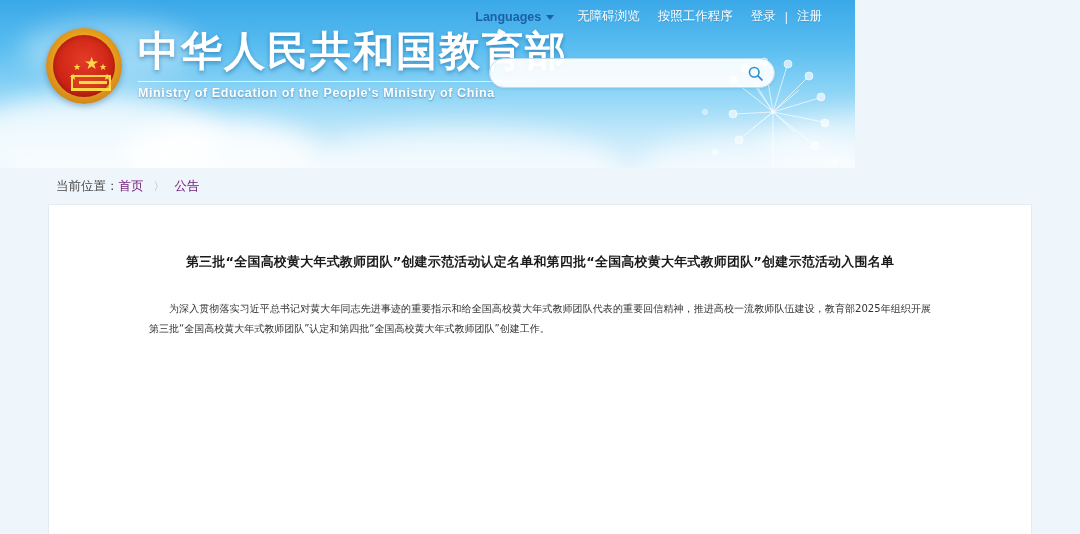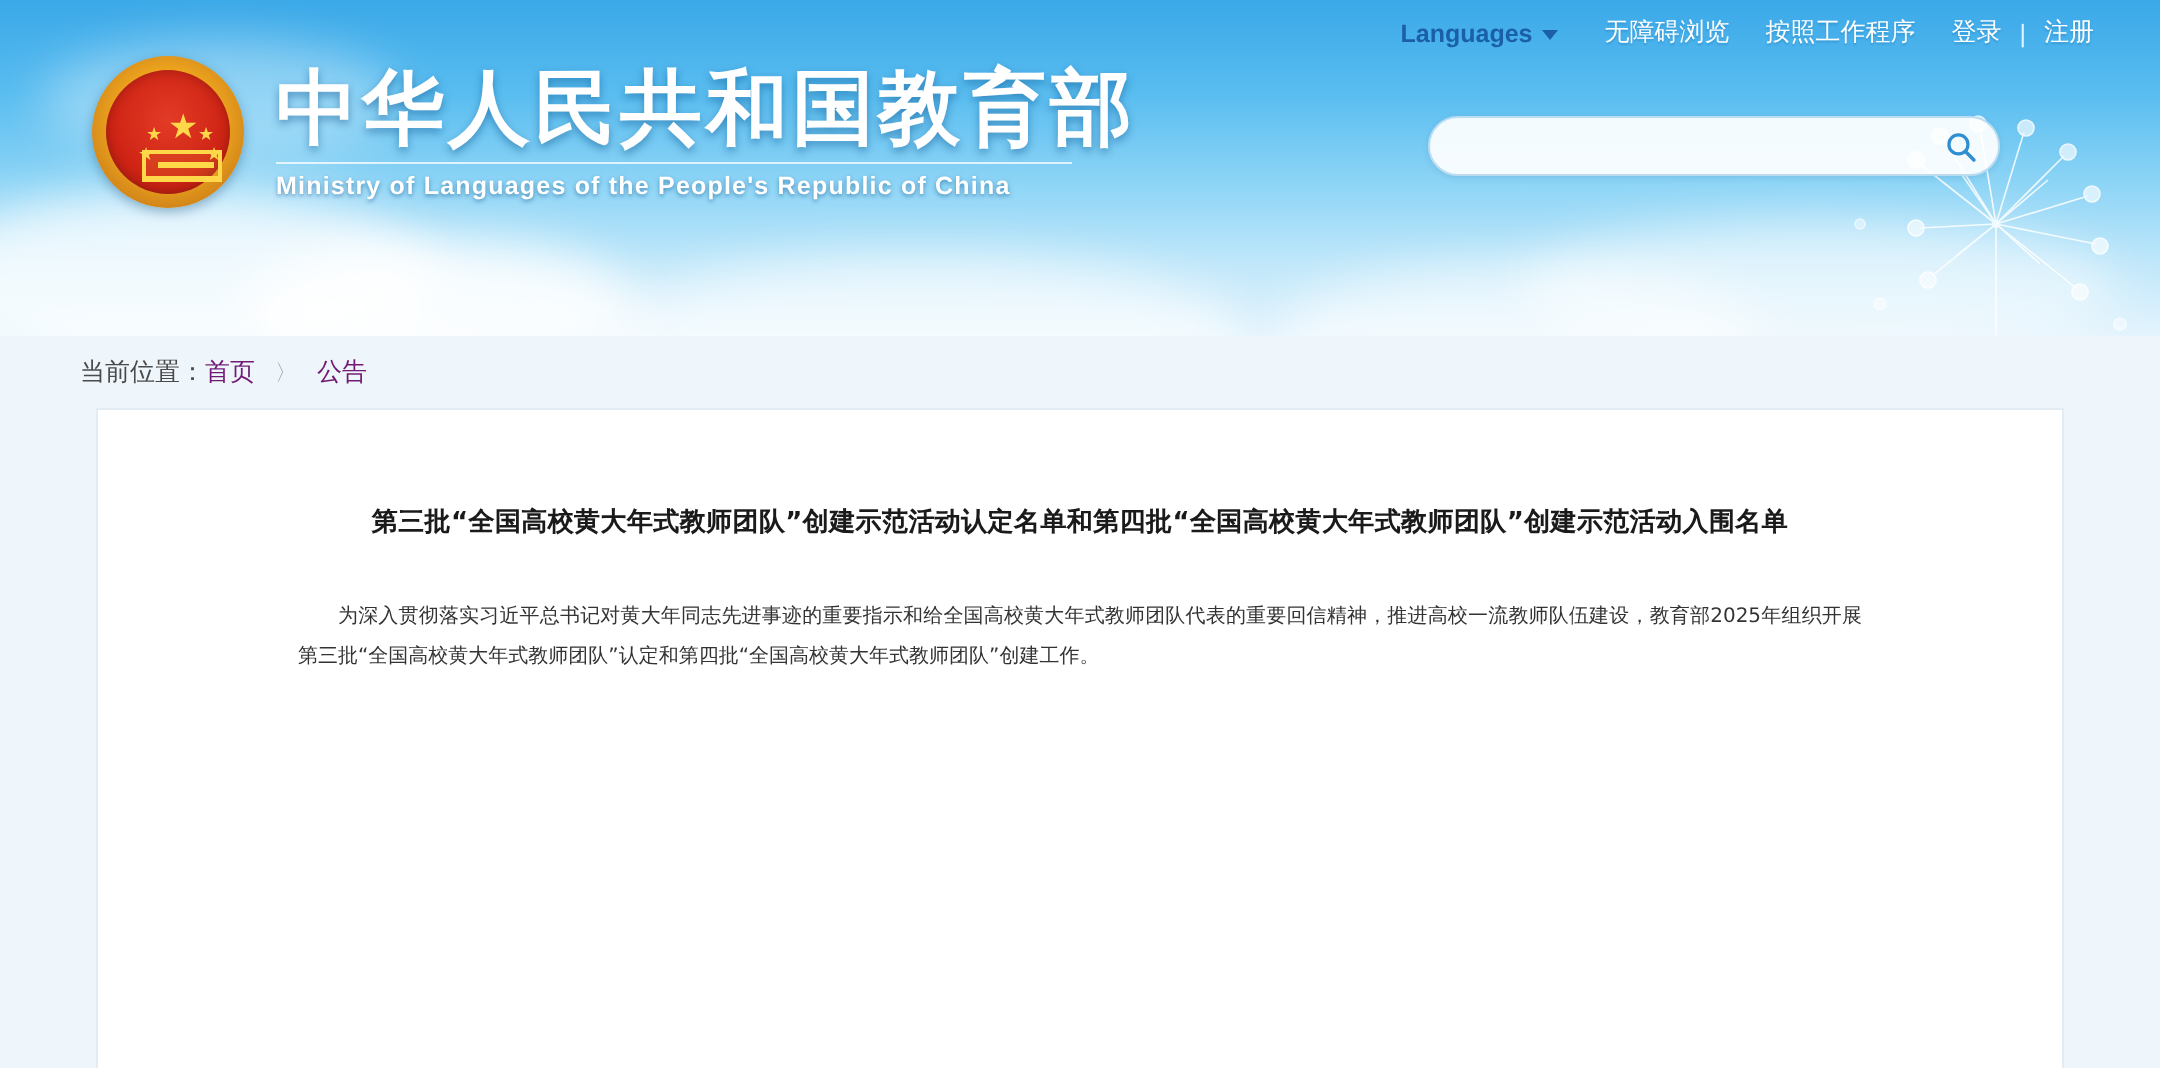--- a/index.html
+++ b/index.html
@@ -9,21 +9,21 @@
     overflow: hidden;
     font-family: "Liberation Sans", sans-serif;
   }
   body {
     background: #eef6fc;
   }
 
   
   .banner {
     position: relative;
-    width: 1080px;
+    width: 855px;
     height: 168px;
     overflow: hidden;
     background: linear-gradient(180deg, #3aa8e8 0%, #59bdf0 28%, #8ed5f6 55%, #bfe7fa 78%, #e4f4fd 100%);
   }
   
   .cloud {
     position: absolute;
     background: rgba(255,255,255,0.75);
     border-radius: 50%;
     filter: blur(12px);
@@ -130,21 +130,21 @@
   .emblem .gate:after {
     content: "";
     position: absolute;
     left: 6px; top: 4px;
     width: 28px; height: 3px;
     background: #ffd84a;
   }
 
   .titles { display: flex; flex-direction: column; gap: 3px; }
   .title-cn {
-    font-family: Liberation Sans, sans-serif;
+    font-family: Liberation Mono, monospace;
     font-size: 41px;
     font-weight: bold;
     color: #ffffff;
     letter-spacing: 2px;
     text-shadow: 0 2px 4px rgba(0,70,130,0.45);
     line-height: 1.12;
   }
   .title-en {
     font-size: 12.5px;
     font-weight: bold;
@@ -187,21 +187,21 @@
     cursor: pointer;
   }
 
   
   .crumbbar {
     width: 1016px;
     height: 36px;
     background: #eef6fc;
     display: flex;
     align-items: center;
-    padding-left: 40px;
+    padding-left: 56px;
     font-size: 12.5px;
     color: #4a4a4a;
     font-family: "DejaVu Sans", "Liberation Sans", sans-serif;
   }
   .crumbbar a { color: #701a75; text-decoration: none; }
   .crumbbar .arrow { margin: 0 10px; color: #9aa8b2; font-size: 11px; }
 
   
   .card-wrap {
     width: 1080px;
@@ -301,21 +301,21 @@
         <span class="star s0">★</span>
         <span class="star s1">★</span>
         <span class="star s2">★</span>
         <span class="star s3">★</span>
         <span class="star s4">★</span>
         <span class="gate"></span>
       </div>
     </div>
     <div class="titles">
       <div class="title-cn">中华人民共和国教育部</div>
-      <div class="title-en">Ministry of Languages of the People's Republic of China</div>
+      <div class="title-en">Ministry of Education of the People's Ministry of China</div>
     </div>
   </div>
 
   <div class="searchbox">
     <input type="text" value="" placeholder="" style="">
     <span class="searchbtn">
       <svg width="17" height="17" viewBox="0 0 20 20">
         <circle cx="8.5" cy="8.5" r="5.6" fill="none" stroke="#2f8fd0" stroke-width="1.9"></circle>
         <line x1="12.8" y1="12.8" x2="17.6" y2="17.6" stroke="#2f8fd0" stroke-width="2.1" stroke-linecap="round"></line>
       </svg>

